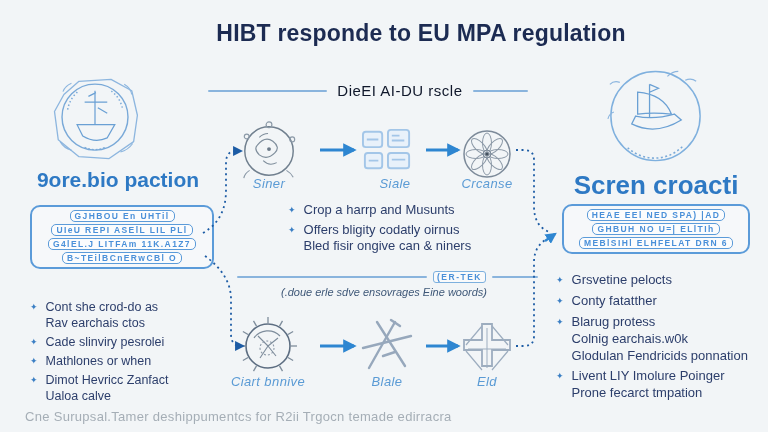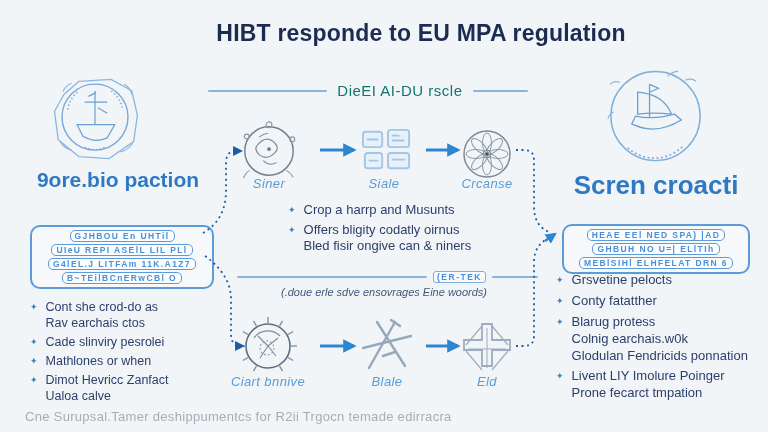--- a/index.html
+++ b/index.html
@@ -3,27 +3,27 @@
 <meta charset="utf-8">
 <style>
   html,body{margin:0;padding:0;background:#e9edf0;font-family:"Liberation Sans",sans-serif;}
   .stage{position:relative;width:768px;height:432px;background:#f2f5f7;overflow:hidden;}
   .abs{position:absolute;}
   .title{left:0;top:20px;width:768px;text-align:center;font-size:23px;font-weight:800;
          color:#1c2b52;letter-spacing:.2px;margin-left:37px;}
   
   .topdiv{left:208px;top:82px;width:320px;display:flex;align-items:center;gap:10px;}
   .hline{height:2px;background:#8ab4dd;border-radius:2px;}
-  .topdiv .lbl{font-size:15px;color:#0f766e;white-space:nowrap;letter-spacing:.5px;}
+  .topdiv .lbl{font-size:15px;color:#0f172a;white-space:nowrap;letter-spacing:.5px;}
   
   .lhead{left:20px;top:168px;width:196px;text-align:center;font-size:21px;font-weight:800;color:#2e79c4;}
   .rhead{left:558px;top:170px;width:196px;text-align:center;font-size:26px;font-weight:800;color:#2e79c4;}
   
   .gblock{border:2px solid #5b9bd9;border-radius:10px;padding:3px 4px;display:flex;
-          flex-direction:column;align-items:center;gap:2px;background:rgba(255,255,255,.35);margin-top:20px;}
+          flex-direction:column;align-items:center;gap:2px;background:rgba(255,255,255,.35);}
   .grow{border:1.6px solid #5b9bd9;border-radius:5px;padding:0 4px;font-size:8.5px;font-weight:bold;
         letter-spacing:1.4px;color:#4a90d9;white-space:nowrap;background:rgba(255,255,255,.5);}
   .lblock{left:30px;top:205px;width:172px;}
   .rblock{left:562px;top:204px;width:176px;}
   
   .blist{list-style:none;margin:0;padding:0;}
   .blist li{display:flex;gap:8px;margin-bottom:3px;}
   .blt{color:#3b7fc4;font-size:9px;line-height:16px;flex:0 0 auto;}
   .btx{font-size:12.5px;line-height:1.28;color:#2c3e6b;white-space:pre-line;}
   .lbullets{left:30px;top:299px;width:192px;}
@@ -114,21 +114,21 @@
 
   <div class="abs" style="left:356px;top:126px;">
     <svg width="62" height="50" viewBox="0 0 62 52" fill="none">
       <rect x="6" y="6" width="20" height="16" rx="3" stroke="#a3c6e8" stroke-width="2" fill="#e8f1fa"></rect>
       <rect x="32" y="4" width="22" height="18" rx="3" stroke="#a3c6e8" stroke-width="2" fill="#e8f1fa"></rect>
       <rect x="8" y="28" width="18" height="16" rx="3" stroke="#a3c6e8" stroke-width="2" fill="#e8f1fa"></rect>
       <rect x="32" y="28" width="22" height="16" rx="3" stroke="#a3c6e8" stroke-width="2" fill="#e8f1fa"></rect>
       <path d="M10 14 h12 M36 10 h8 M36 15 h13 M12 36 h10 M36 35 h14" stroke="#a3c6e8" stroke-width="2"></path>
     </svg>
   </div>
-  <div class="abs flbl" style="left:344px;top:176px;width:80px;">Siale</div>
+  <div class="abs flbl" style="left:355px;top:176px;width:80px;">Siale</div>
 
   <div class="abs" style="left:459px;top:126px;">
     <svg width="56" height="56" viewBox="0 0 56 56" fill="none">
       <circle cx="28" cy="28" r="23" stroke="#7c8a99" stroke-width="1.5"></circle>
       <g stroke="#8d9aa8" stroke-width="1">
         <ellipse cx="28" cy="17" rx="4.5" ry="10"></ellipse>
         <ellipse cx="28" cy="17" rx="4.5" ry="10" transform="rotate(45 28 28)"></ellipse>
         <ellipse cx="28" cy="17" rx="4.5" ry="10" transform="rotate(90 28 28)"></ellipse>
         <ellipse cx="28" cy="17" rx="4.5" ry="10" transform="rotate(135 28 28)"></ellipse>
         <ellipse cx="28" cy="17" rx="4.5" ry="10" transform="rotate(180 28 28)"></ellipse>

